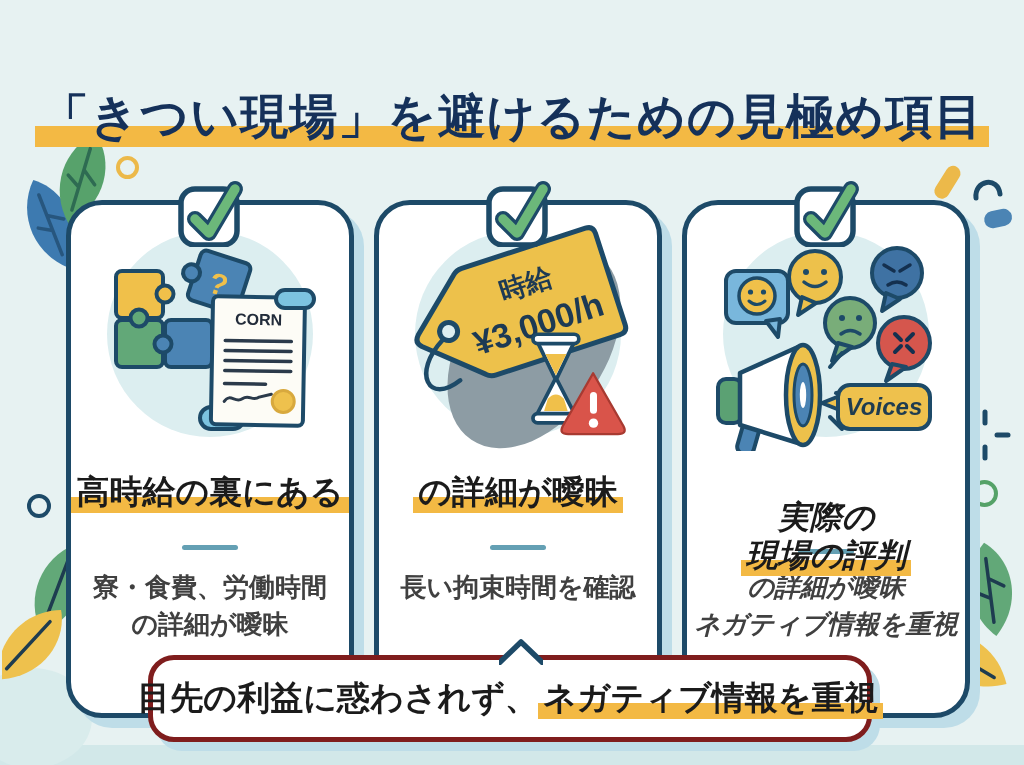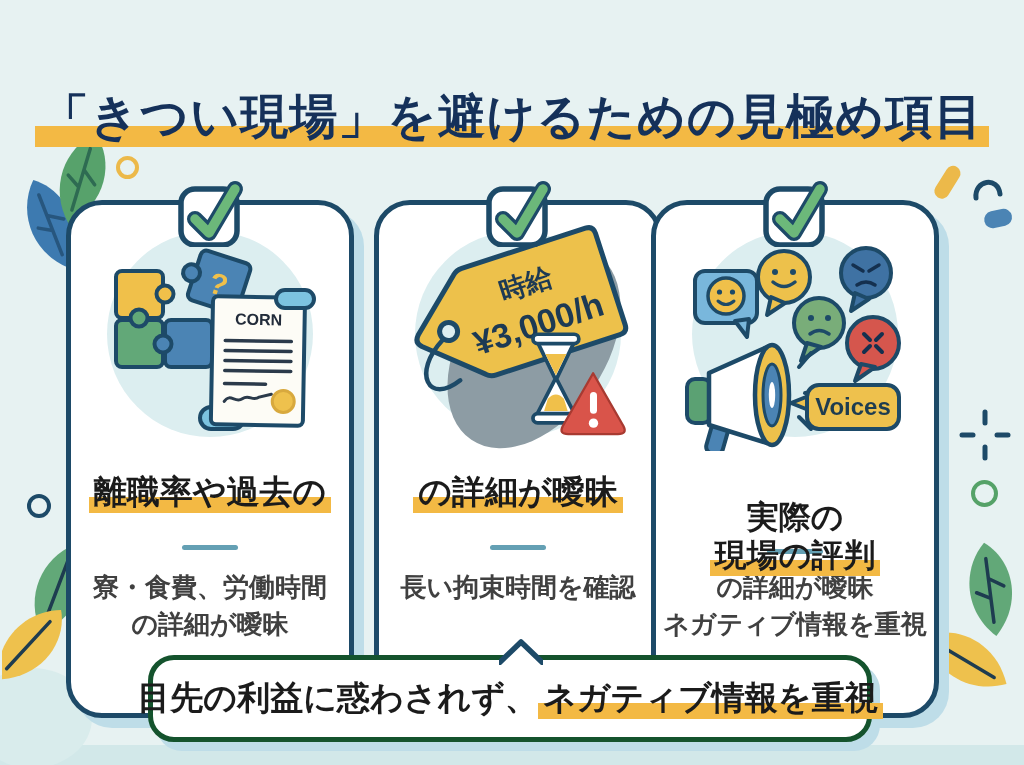--- a/index.html
+++ b/index.html
@@ -7,21 +7,21 @@
   #stage{position:relative;width:1024px;height:765px;overflow:hidden;background:#e7f2f2;}
 
   
   .title{position:absolute;top:52px;left:0;width:1024px;text-align:center;
          font-size:48px;font-weight:900;color:#15315a;letter-spacing:1px;z-index:2;white-space:nowrap;margin-top:33px;}
   .title .hl-title{background-image:linear-gradient(transparent 64%,#f3b944 64%);padding:0 6px 4px 6px;}
 
   
   .card{position:absolute;top:200px;width:278px;height:508px;background:#ffffff;
         border:5px solid #1d4a68;border-radius:36px;box-shadow:10px 10px 0 #bedde8;z-index:5;}
-  #card1{left:66px;} #card2{left:374px;} #card3{left:651px;}
+  #card1{left:66px;} #card2{left:374px;} #card3{left:682px;font-style:italic;}
 
   .checkbox{position:absolute;top:-38px;left:50%;transform:translateX(-50%);width:78px;height:80px;z-index:6;}
 
   .icon-circle{position:absolute;top:26px;left:50%;transform:translateX(-50%);
                width:206px;height:206px;border-radius:50%;background:#dceef0;}
   .icon-art{position:absolute;top:10px;left:50%;transform:translateX(-50%);}
 
   .heading{position:absolute;top:268px;left:0;width:100%;text-align:center;
            font-size:33px;font-weight:900;color:#1b1b1b;line-height:1.18;z-index:2;}
   #card3 .heading{top:246px;font-size:32px;margin-top:48px;}
@@ -29,21 +29,21 @@
 
   .divider{position:absolute;top:340px;left:50%;transform:translateX(-50%);
            width:56px;height:5px;border-radius:3px;background:#64a0b4;}
   #card3 .divider{top:344px;}
 
   .body-text{position:absolute;top:364px;left:0;width:100%;text-align:center;
              font-size:26px;font-weight:800;color:#404040;line-height:1.42;}
 
   
   .banner{position:absolute;left:148px;top:655px;width:714px;height:77px;background:#fff;
-          border:5px solid #14532d;border-radius:26px;box-shadow:8px 9px 0 #bedde8;z-index:10;
+          border:5px solid #7f1d1d;border-radius:26px;box-shadow:8px 9px 0 #bedde8;z-index:10;
           display:flex;align-items:center;justify-content:center;}
   .banner-text{font-size:33px;font-weight:900;color:#1b1b1b;white-space:nowrap;}
   .banner-notch{position:absolute;top:-21px;left:346px;width:44px;height:26px;}
 
   
   .deco{position:absolute;z-index:1;}
   .ring{position:absolute;border-radius:50%;z-index:1;}
   #ring-yellow{left:116px;top:156px;width:15px;height:15px;border:4px solid #ecb94a;}
   #ring-navy{left:27px;top:494px;width:16px;height:16px;border:4px solid #1d4a68;}
   #ring-green{left:971px;top:480px;width:19px;height:19px;border:4px solid #55a268;}
@@ -151,21 +151,21 @@
             <line x1="13" y1="74" x2="79" y2="74"></line>
             <line x1="13" y1="87" x2="54" y2="87"></line>
           </g>
           <path d="M13 105 c6 -9 11 2 18 -3 s10 3 17 -2 l12 -3" fill="none" stroke="#2b3a4a" stroke-width="3" stroke-linecap="round"></path>
           <circle cx="72" cy="104" r="11" fill="#eec14d" stroke="#d8a93e" stroke-width="3"></circle>
         </g>
         <rect x="64" y="-7" width="38" height="18" rx="9" fill="#7cc3e0" stroke="#1d4a68" stroke-width="4"></rect>
       </g>
     </svg>
     <div class="heading">
-      <span class="hl">離職率や過去の</span>
+      <span class="hl">高時給の裏にある</span>
     </div>
     <div class="divider"></div>
     <div class="body-text">
       <div>寮・食費、労働時間</div>
       <div>の詳細が曖昧</div>
     </div>
   </div>
 
   <div id="card2" class="card">
     <svg class="checkbox" viewBox="0 0 78 80">

